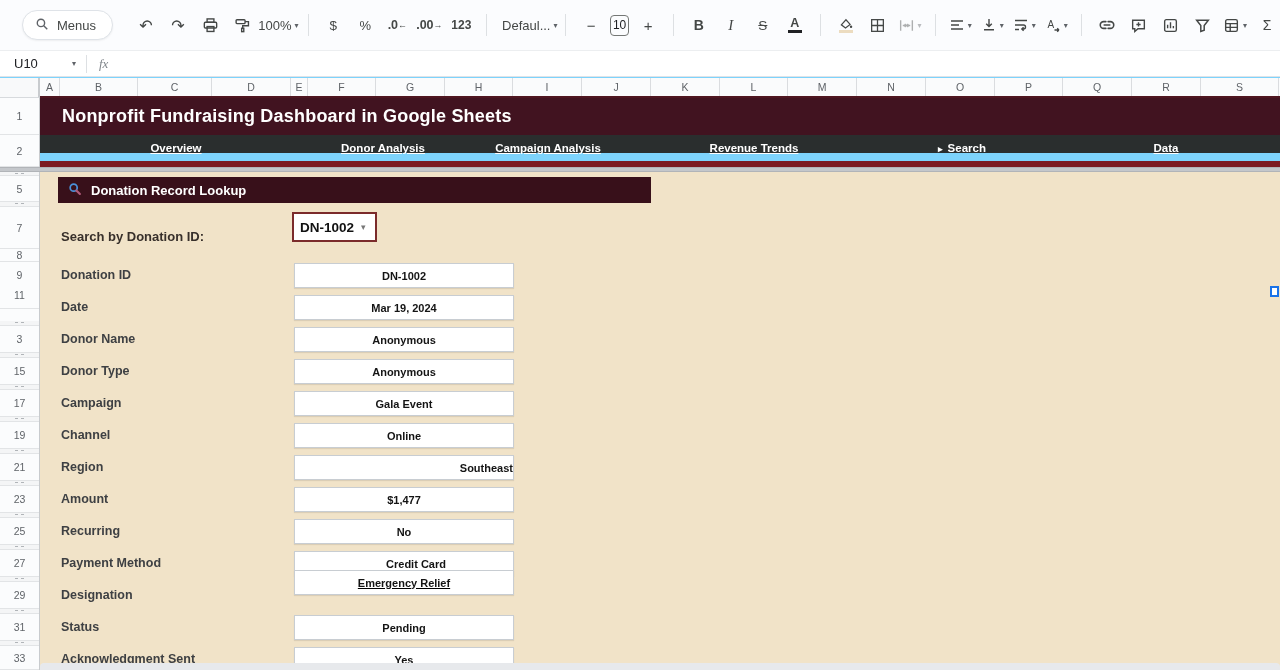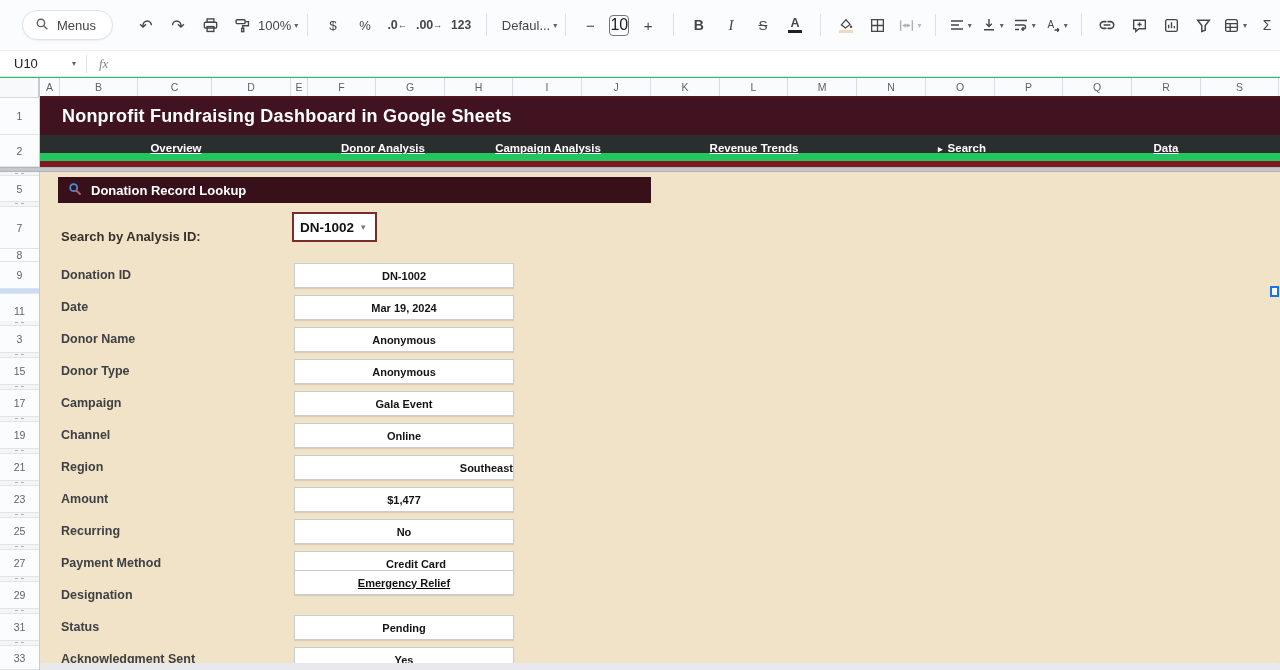--- a/index.html
+++ b/index.html
@@ -1,35 +1,35 @@
 <!DOCTYPE html>
 <html><head>
 <meta charset="utf-8">
 <style>
   * { margin:0; padding:0; box-sizing:border-box; }
   html,body { width:1280px; height:670px; overflow:hidden;
     font-family:"Liberation Sans", sans-serif; background:#fff; }
-  .app { position:relative; width:1280px; height:670px; background:#22c55e; }
+  .app { position:relative; width:1280px; height:670px; background:#7dd3fc; }
 
   
   .toolbar { position:absolute; left:0; top:0; width:1280px; height:50px;
     background:#fbfcfe; display:flex; align-items:center; padding-left:22px; gap:6px; }
   .pill { display:flex; align-items:center; gap:8px; background:#fff;
     border:1px solid #dfe3e8; border-radius:16px; height:30px; padding:0 16px 0 12px;
     box-shadow:0 1px 2px rgba(0,0,0,.06); color:#444746; font-size:13px; margin-right:14px; }
   .tbtn { min-width:26px; height:26px; display:flex; align-items:center; justify-content:center;
     color:#444746; font-size:14px; border-radius:4px; padding:0 3px; position:relative; }
   .tbtn svg { display:block; }
   .caret { font-size:8px; color:#5f6368; margin-left:3px; }
   .tdiv { width:1px; height:22px; background:#dde0e3; margin:0 6px; }
   .num-ico { font-size:12.5px; font-weight:bold; color:#444746; }
   .num-ico .arr { font-size:9px; vertical-align:-3px; }
   .font-sel { font-size:13px; color:#444746; width:74px; display:flex; justify-content:space-between; align-items:center; }
   .size-box { width:26px; height:21px; border:1px solid #747775; border-radius:4px;
-    font-size:16px; color:#202124; display:flex; align-items:center; justify-content:center; }
+    font-size:12px; color:#202124; display:flex; align-items:center; justify-content:center; }
   .b-ico { font-weight:bold; font-size:14px; }
   .i-ico { font-style:italic; font-family:"Liberation Serif", serif; font-size:15px; }
   .s-ico { text-decoration:line-through; font-size:13.5px; }
   .stack { display:flex; flex-direction:column; align-items:center; line-height:1; }
   .stack .bar { width:14px; height:3px; margin-top:1px; }
   .bar-black { background:#202124; }
   .bar-beige { background:#ecdcc0; }
   .grayed { opacity:.42; }
 
   
@@ -304,21 +304,21 @@
         <div class="dash"></div>
       </div>
       <div class="rowh" style="top: 78px; height: 26px;">5</div>
       <div class="sliver" style="top: 104px; height: 5px;">
         <div class="dash"></div>
       </div>
       <div class="rowh" style="top: 109px; height: 42px;">7</div>
       <div class="rowh" style="top: 151px; height: 13px;">8</div>
       <div class="rowh" style="top: 164px; height: 27px;">9</div>
       <div class="sliver blue" style="top: 191px; height: 5px;"></div>
-      <div class="rowh" style="top: 200px; height: 27px;">11</div>
+      <div class="rowh" style="top: 184px; height: 27px;">11</div>
       <div class="sliver" style="top: 223px; height: 5px;">
         <div class="dash"></div>
       </div>
       <div class="rowh" style="top: 228px; height: 27px;">3</div>
       <div class="sliver" style="top: 255px; height: 5px;">
         <div class="dash"></div>
       </div>
       <div class="rowh" style="top: 260px; height: 27px;">15</div>
       <div class="sliver" style="top: 287px; height: 5px;">
         <div class="dash"></div>
@@ -375,21 +375,21 @@
     <div class="redstrip"></div>
 
     <div class="lookupbar">
       <span><svg width="14" height="14" viewBox="0 0 16 16" fill="none">
             <circle cx="6.5" cy="6.5" r="4" stroke="#4a90d9" stroke-width="2"></circle>
             <path d="M9.6 9.6l4 4" stroke="#b05a7a" stroke-width="2.4" stroke-linecap="round"></path>
           </svg></span>
       <span>Donation Record Lookup</span>
     </div>
 
-    <div class="srch-label">Search by Analysis ID:</div>
+    <div class="srch-label">Search by Donation ID:</div>
     <div class="srch-box">
       <span class="val">DN-1002</span>
       <span class="caret">▾</span>
     </div>
 
     <div id="fields">
         <div class="f-label" style="top: 164px;">Donation ID</div>
         <div class="f-box" style="top: 165px;">
           <span class="v">DN-1002</span>
         </div>

